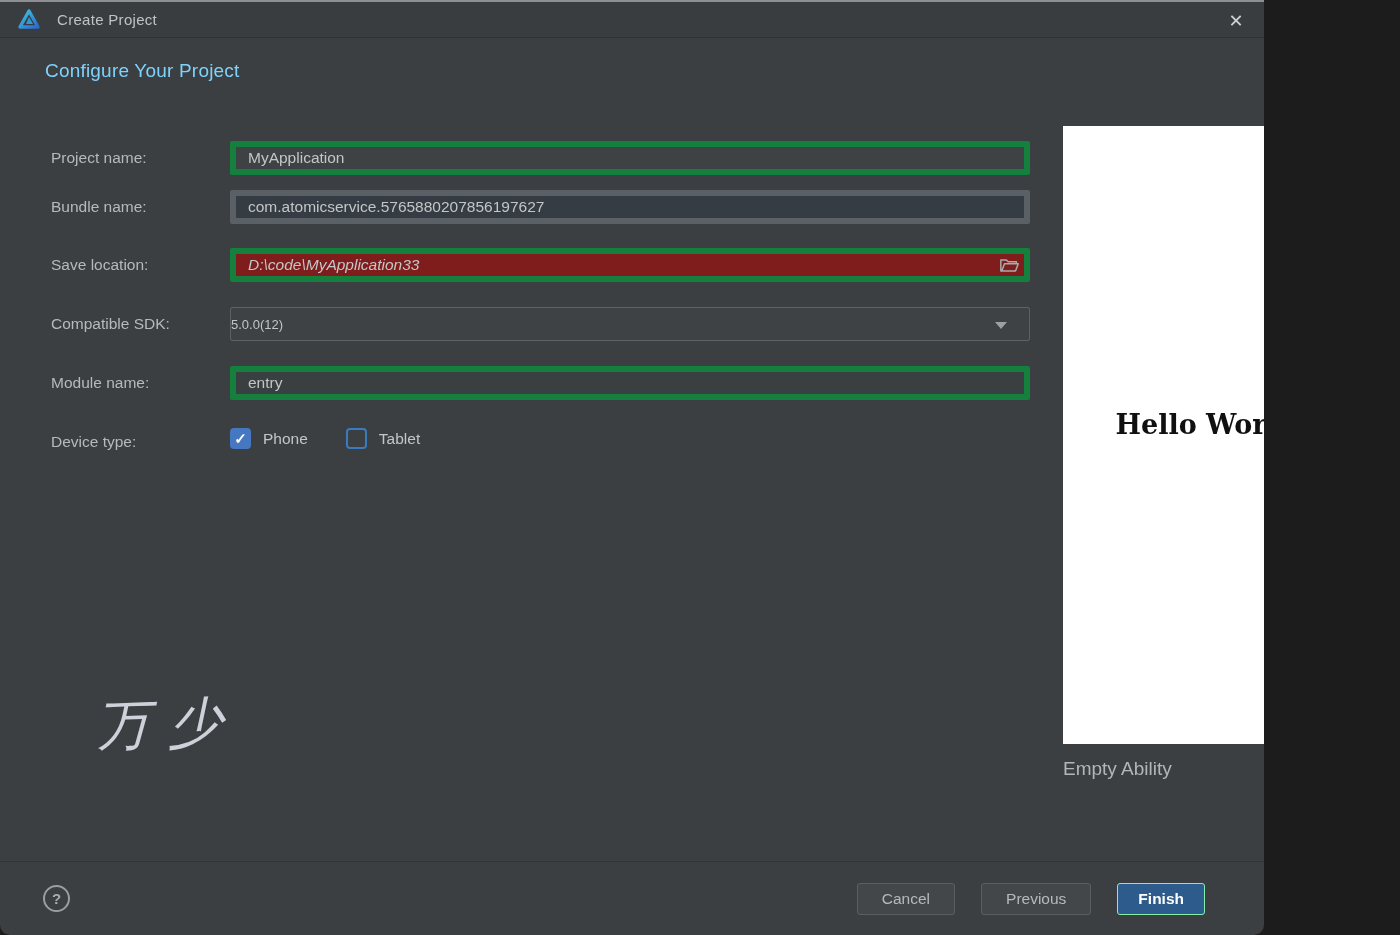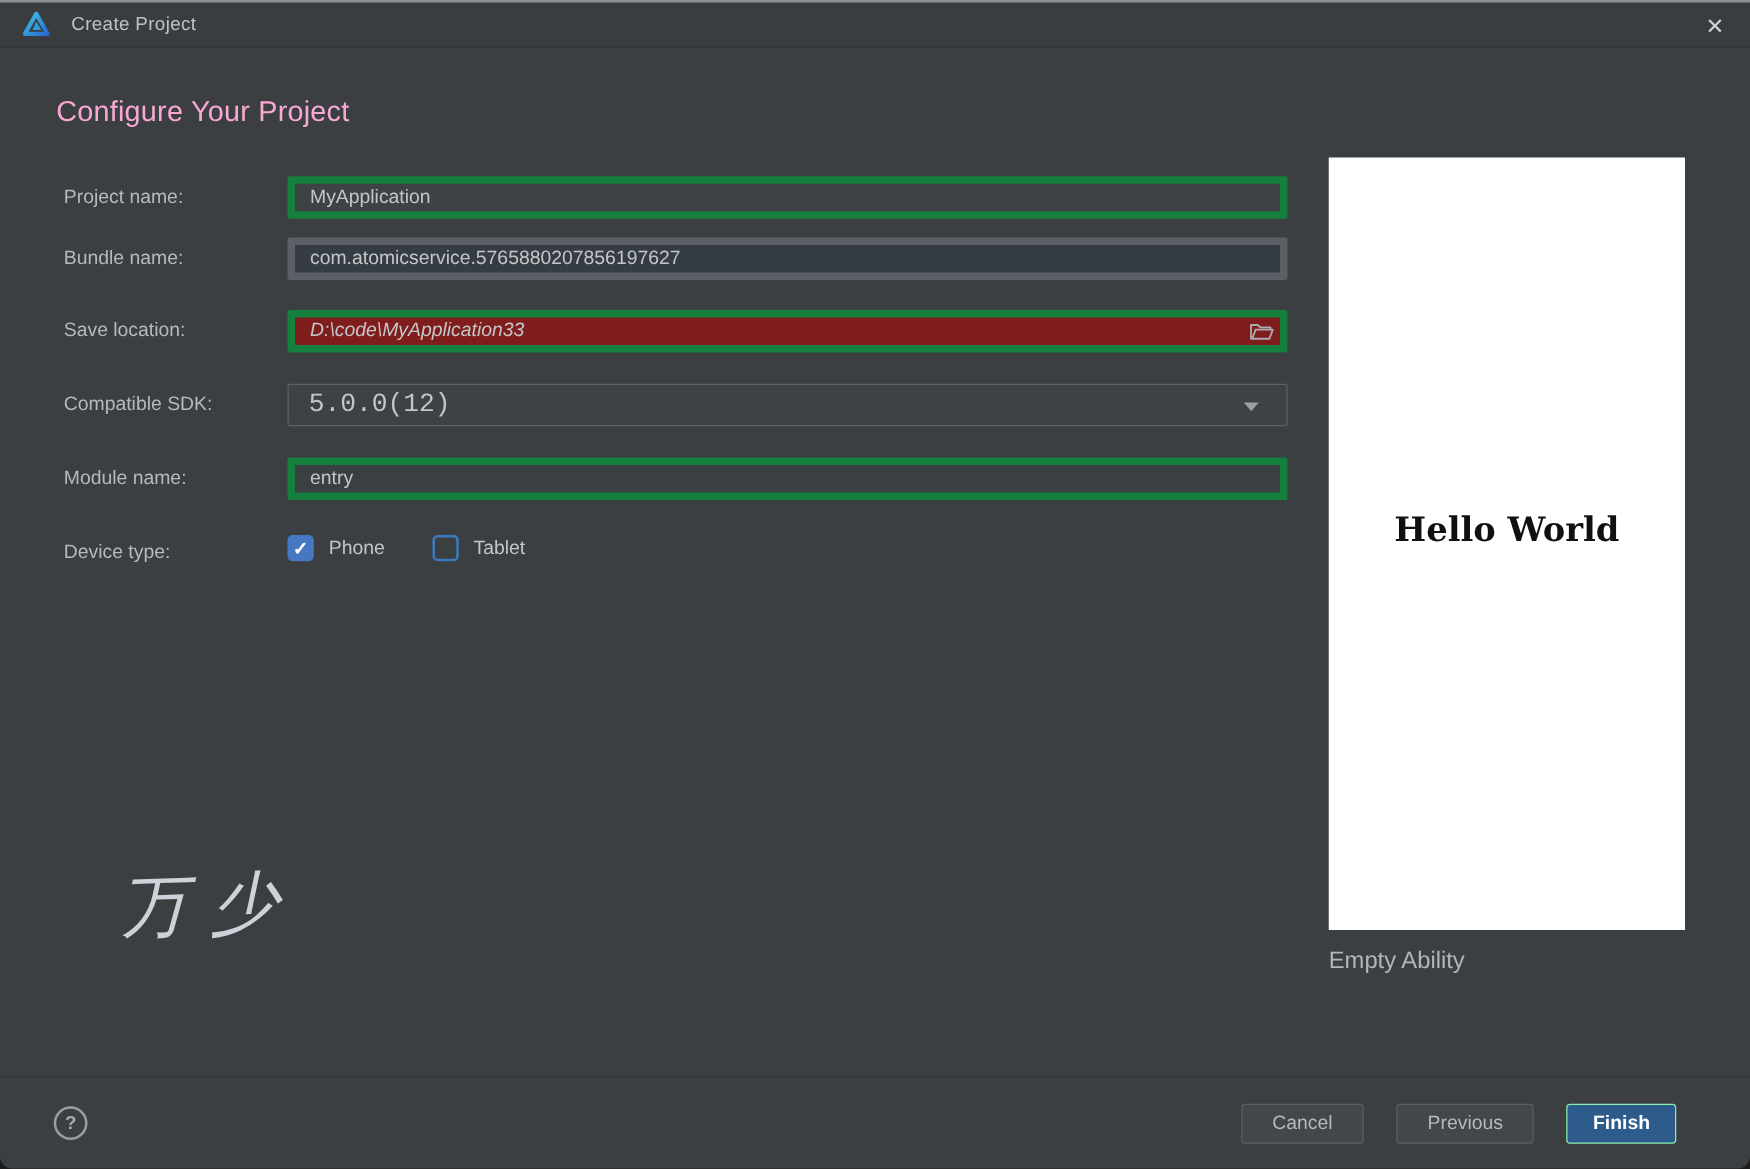--- a/index.html
+++ b/index.html
@@ -1,21 +1,21 @@
 <!DOCTYPE html>
 <html><head>
 <meta charset="utf-8">
 <style>
   * { margin: 0; padding: 0; box-sizing: border-box; }
   html, body { background: #1c1c1c; }
   body { font-family: "Liberation Sans", sans-serif; }
 
   .window {
     position: relative;
-    width: 1400px; height: 935px;
+    width: 1264px; height: 935px;
     background: #3c3f41;
     color: #bbbdbf;
     overflow: hidden;
     border-radius: 0 0 10px 10px;
   }
 
   
   .titlebar {
     position: absolute; left: 0; top: 0; width: 100%; height: 38px;
     background: #3a3d3f;
@@ -29,22 +29,22 @@
   }
   .close-btn {
     position: absolute; right: 12px; top: 4px;
     width: 32px; height: 30px;
     display: flex; align-items: center; justify-content: center;
     color: #cfd1d3; font-size: 18px; line-height: 1; cursor: default;
   }
 
   
   .page-heading {
-    position: absolute; left: 45px; top: 76px;
-    font-size: 23px; font-weight: 400; color: #f9a8d4; letter-spacing: 0.2px;
+    position: absolute; left: 45px; top: 60px;
+    font-size: 19px; font-weight: 400; color: #7dd3fc; letter-spacing: 0.2px;
   }
 
   
   .form-row { position: absolute; left: 0; width: 1030px; height: 34px; }
   .form-row .row-label {
     position: absolute; left: 51px; top: 0; height: 34px;
     display: flex; align-items: center;
     font-size: 15.5px; color: #b7b9bb;
   }
   .input-wrap {
@@ -62,21 +62,21 @@
 
   .folder-btn {
     position: absolute; right: 9px; top: 7px; width: 22px; height: 20px;
     display: flex; align-items: center; justify-content: center; cursor: pointer;
   }
 
   .select-box {
     position: absolute; left: 230px; top: 0; width: 800px; height: 34px;
     background: #3e4244; border: 1px solid #5d6163; border-radius: 2px;
     display: flex; align-items: center;
-    font-size: 21px; color: #c3c6c8; padding: 0 16px; cursor: pointer; font-family: Liberation Mono, monospace;
+    font-size: 13px; color: #c3c6c8; padding: 0 0; cursor: pointer;
   }
   .select-arrow {
     position: absolute; right: 22px; top: 14px;
     width: 0; height: 0;
     border-left: 6px solid transparent; border-right: 6px solid transparent;
     border-top: 7px solid #9aa0a3;
   }
 
   
   .checkbox-group { position: absolute; left: 230px; top: 3px; display: flex; align-items: center; gap: 38px; }

